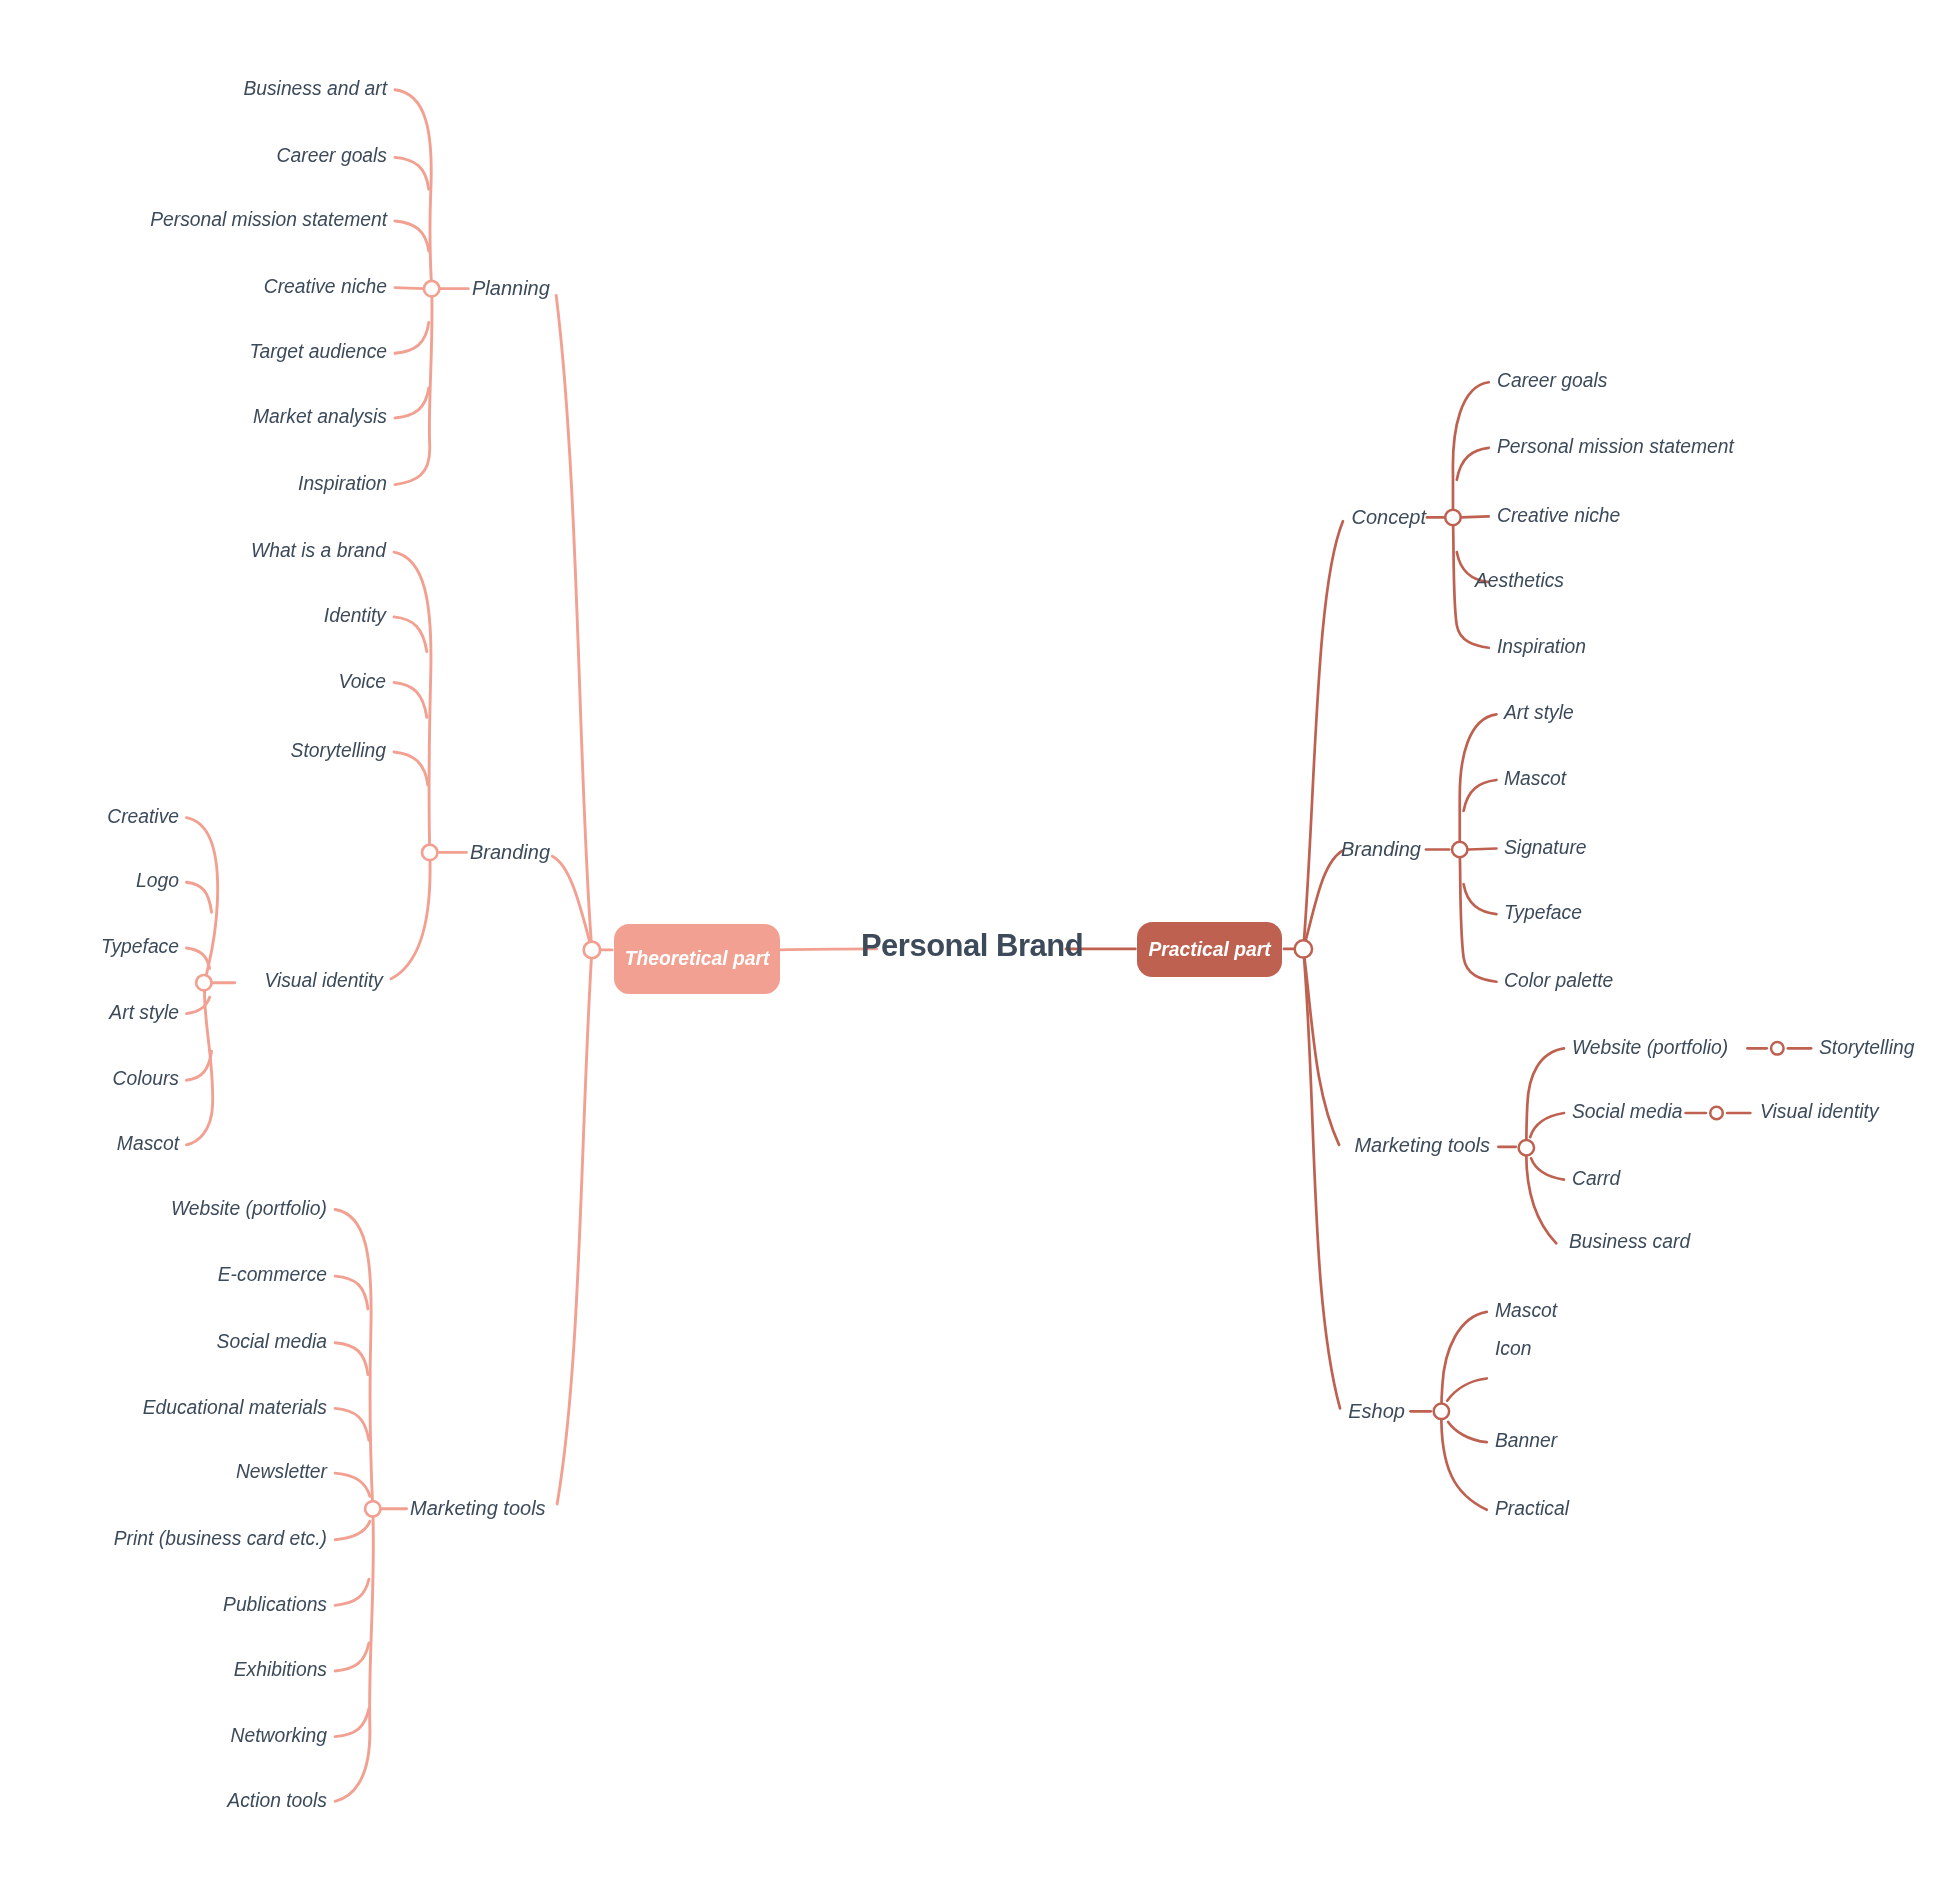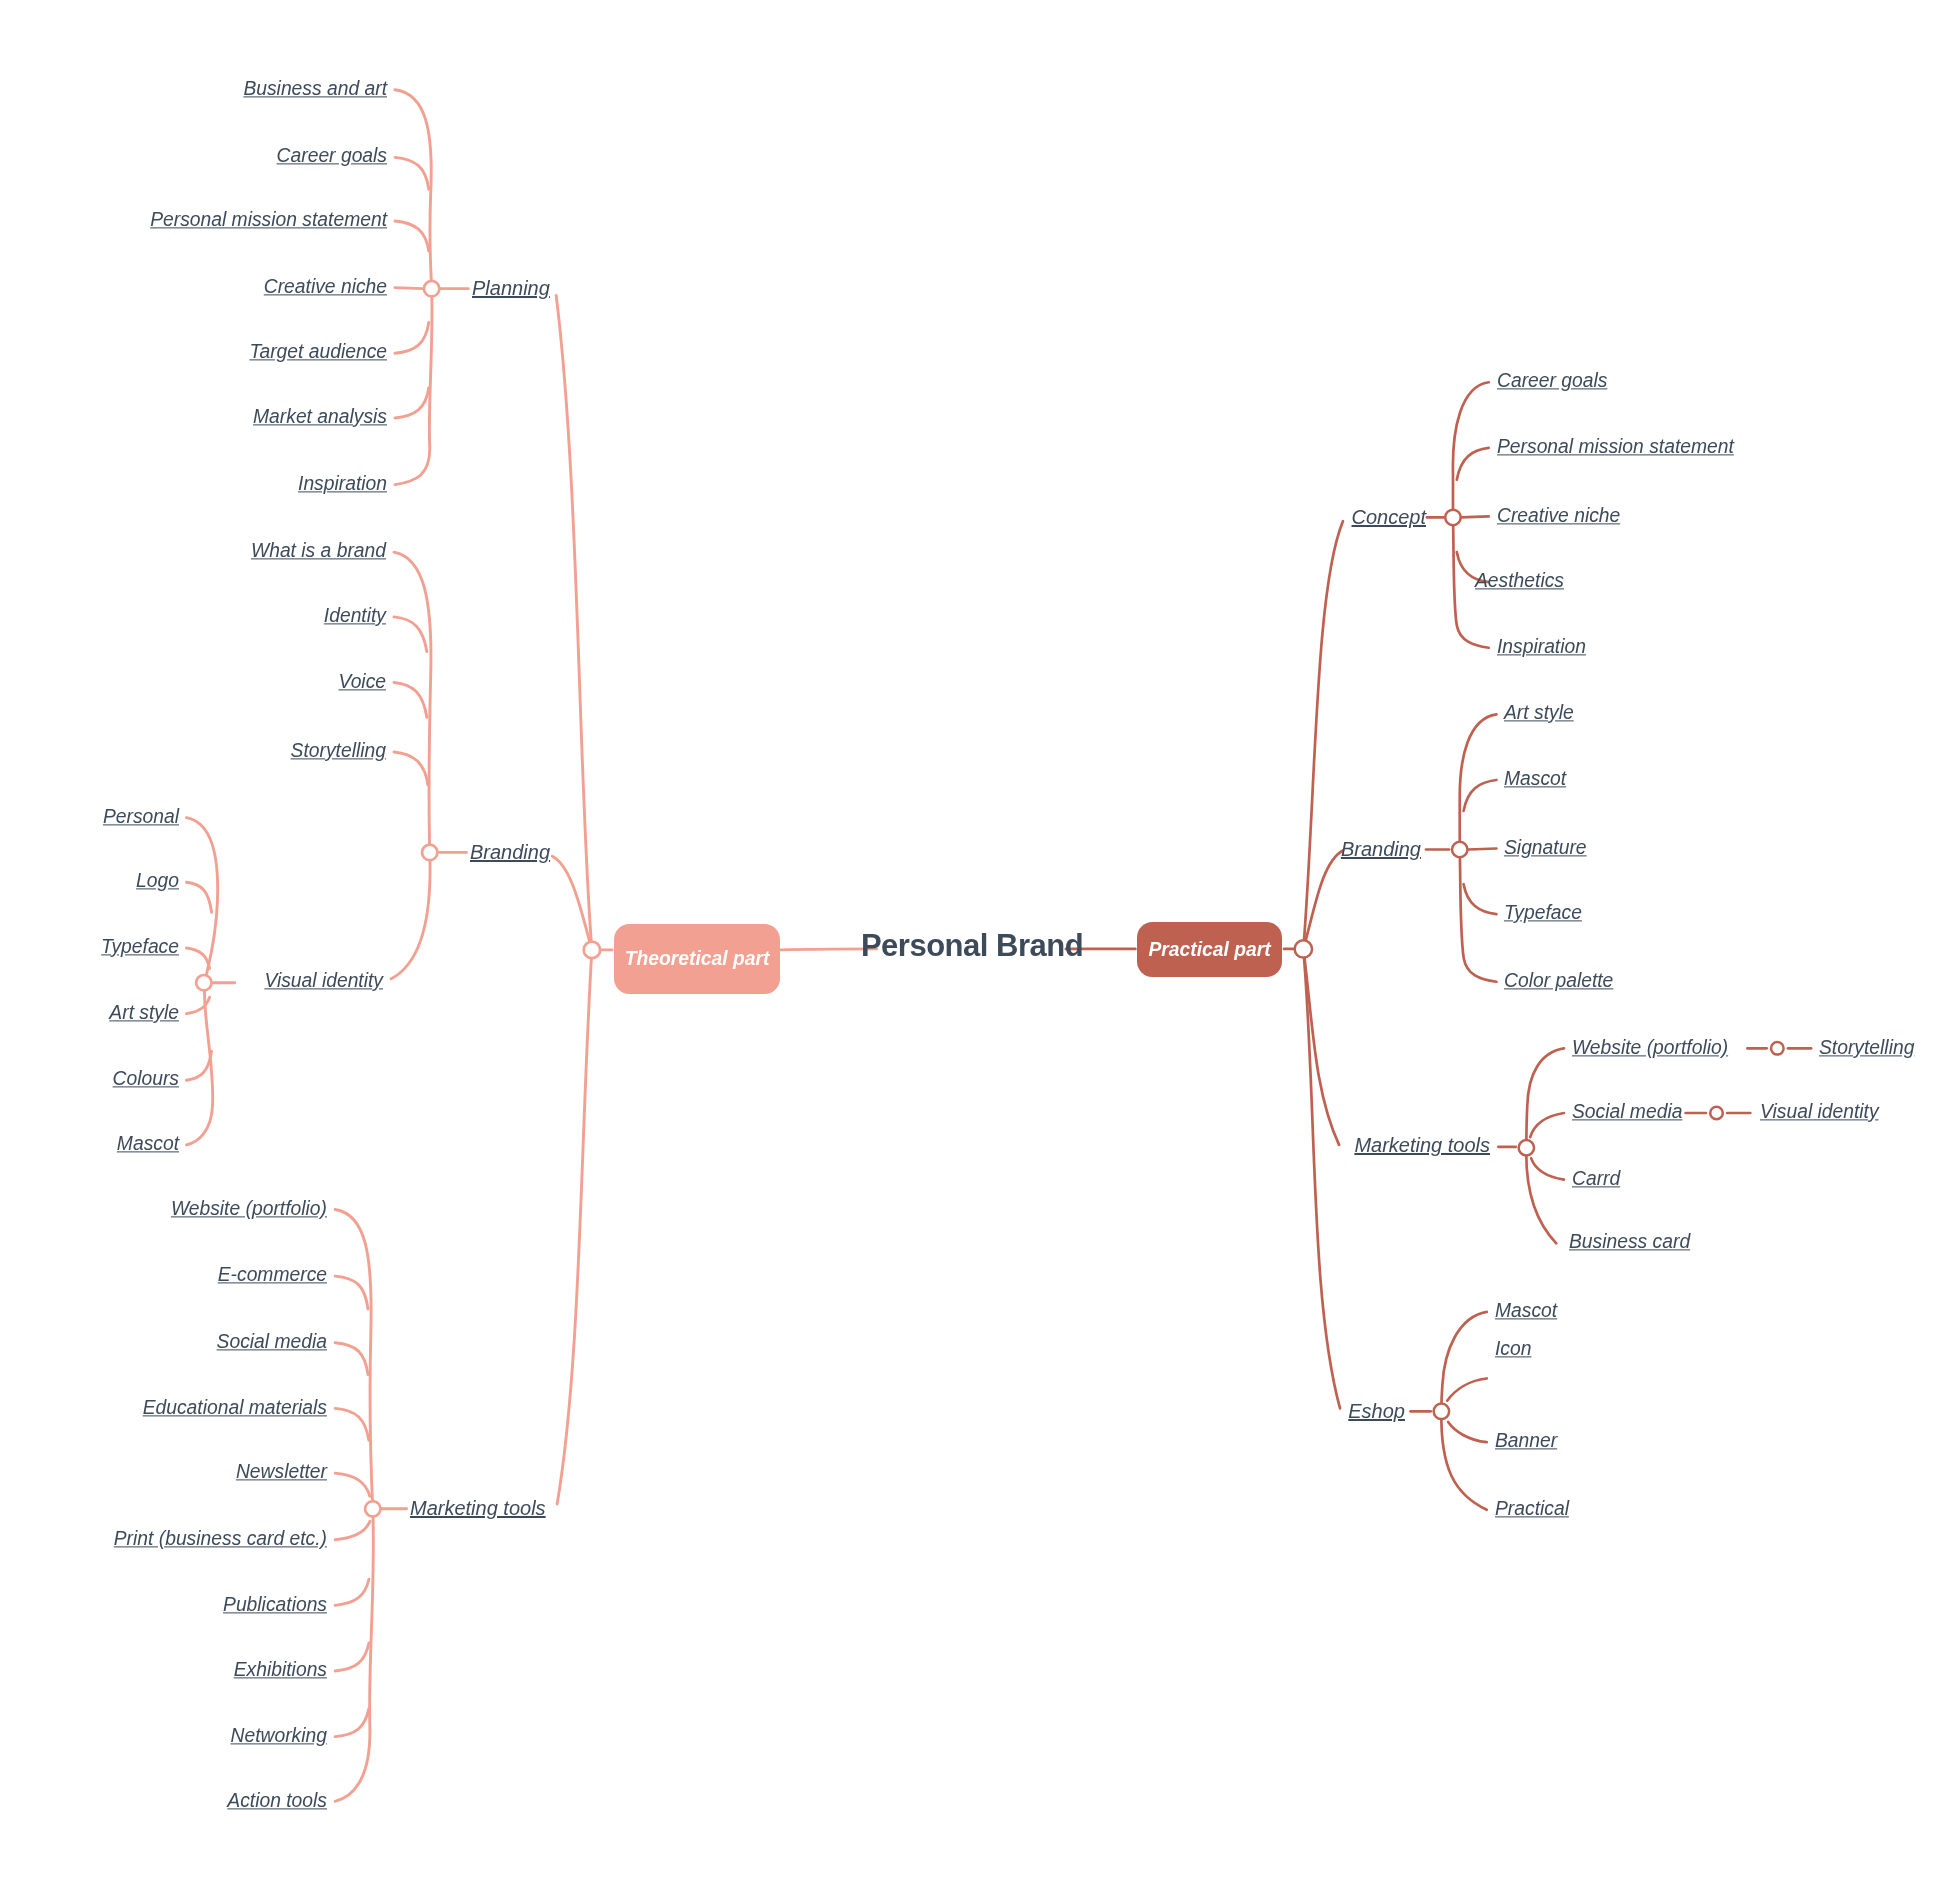--- a/index.html
+++ b/index.html
@@ -4,21 +4,21 @@
 <style>
   html,body{margin:0;padding:0;background:#ffffff;}
   #stage{position:relative;width:1958px;height:1893px;background:#ffffff;overflow:hidden;
          font-family:"Liberation Sans",sans-serif;}
   #mindmap-svg{position:absolute;left:0;top:0;width:1958px;height:1893px;}
   .lg{stroke:var(--left-color);fill:none;stroke-width:3;stroke-linecap:round;}
   .rg{stroke:var(--right-color);fill:none;stroke-width:2.8;stroke-linecap:round;}
   .ln{fill:#ffffff;stroke:var(--left-color);stroke-width:2.8;}
   .rn{fill:#ffffff;stroke:var(--right-color);stroke-width:2.6;}
   .lbl{position:absolute;font-style:italic;font-size:19.3px;line-height:1;
-       color:var(--text-color);white-space:nowrap;transform:translateY(-55%);text-decoration:underline;}
+       color:var(--text-color);white-space:nowrap;transform:translateY(-55%);}
   .branch{font-size:20px;}
   .part-box{position:absolute;border-radius:15.4px;display:flex;align-items:center;
             justify-content:center;color:#ffffff;font-style:italic;font-weight:bold;
             font-size:19.3px;white-space:nowrap;}
   #theoretical-box{left:614px;top:924px;width:166px;height:70px;background:var(--left-color);}
   #practical-box{left:1137px;top:922px;width:145px;height:55px;background:var(--right-color);}
   #root-title{position:absolute;left:972px;top:948px;transform:translate(-50%,-55%);
               font-weight:bold;font-size:31px;letter-spacing:-0.5px;
               color:var(--text-color);white-space:nowrap;}
 </style>
@@ -140,21 +140,21 @@
       <span class="lbl" style="right: 1571px; top: 221px;">Personal mission statement</span>
       <span class="lbl" style="right: 1571px; top: 288px;">Creative niche</span>
       <span class="lbl" style="right: 1571px; top: 353px;">Target audience</span>
       <span class="lbl" style="right: 1571px; top: 418px;">Market analysis</span>
       <span class="lbl" style="right: 1571px; top: 485px;">Inspiration</span>
       <span class="lbl" style="right: 1572px; top: 552px;">What is a brand</span>
       <span class="lbl" style="right: 1572px; top: 617px;">Identity</span>
       <span class="lbl" style="right: 1572px; top: 683px;">Voice</span>
       <span class="lbl" style="right: 1572px; top: 752px;">Storytelling</span>
       <span class="lbl" style="right: 1575px; top: 982px;">Visual identity</span>
-      <span class="lbl" style="right: 1779px; top: 818px;">Personal</span>
+      <span class="lbl" style="right: 1779px; top: 818px;">Creative</span>
       <span class="lbl" style="right: 1779px; top: 882px;">Logo</span>
       <span class="lbl" style="right: 1779px; top: 948px;">Typeface</span>
       <span class="lbl" style="right: 1779px; top: 1014px;">Art style</span>
       <span class="lbl" style="right: 1779px; top: 1080px;">Colours</span>
       <span class="lbl" style="right: 1779px; top: 1145px;">Mascot</span>
       <span class="lbl" style="right: 1631px; top: 1210px;">Website (portfolio)</span>
       <span class="lbl" style="right: 1631px; top: 1276px;">E-commerce</span>
       <span class="lbl" style="right: 1631px; top: 1343px;">Social media</span>
       <span class="lbl" style="right: 1631px; top: 1409px;">Educational materials</span>
       <span class="lbl" style="right: 1631px; top: 1473px;">Newsletter</span>

